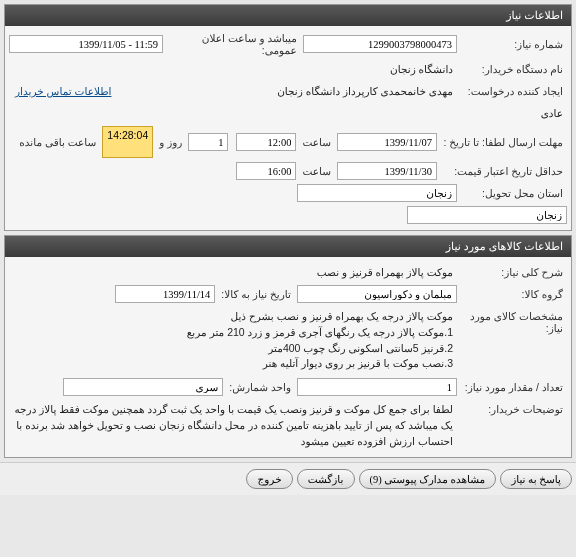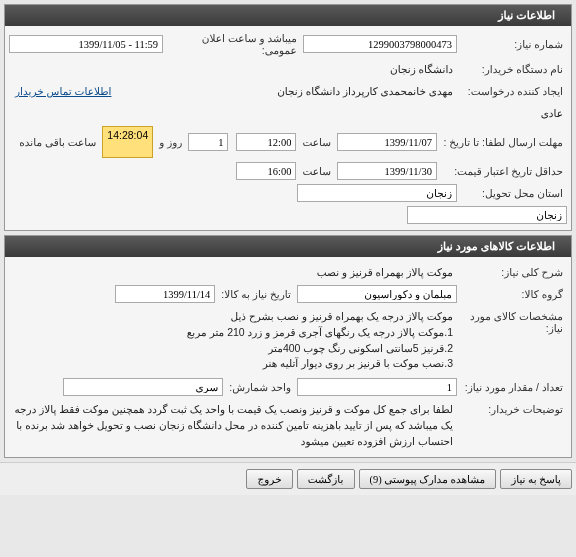--- a/index.html
+++ b/index.html
@@ -11,23 +11,23 @@
   width: 576px;
 }
 .panel {
   border: 1px solid #999;
   margin: 4px;
   background: #f5f5f5;
 }
 .panel-header {
   background: linear-gradient(to bottom, #5a5a5a, #3a3a3a);
   color: #fff;
-  padding: 4px 16px;
+  padding: 4px 8px;
   font-size: 11px;
-  font-weight: bold;
+  font-weight: normal;
 }
 .panel-body {
   padding: 4px;
 }
 .row {
   display: flex;
   align-items: center;
   padding: 2px 0;
   min-height: 22px;
 }
@@ -93,21 +93,21 @@
   background: #eee;
   border-top: 1px solid #ccc;
 }
 .btn {
   border: 1px solid #888;
   background: linear-gradient(to bottom, #f8f8f8, #ddd);
   padding: 3px 10px;
   font-size: 10.5px;
   font-family: Tahoma;
   cursor: pointer;
-  border-radius: 2px;
+  border-radius: 10px;
 }
 .row-top { align-items: flex-start; }
 .row-top .label { padding-top: 3px; }
 </style>
 </head>
 <body>
 
 <div class="panel">
   <div class="panel-header">اطلاعات نیاز</div>
   <div class="panel-body">

